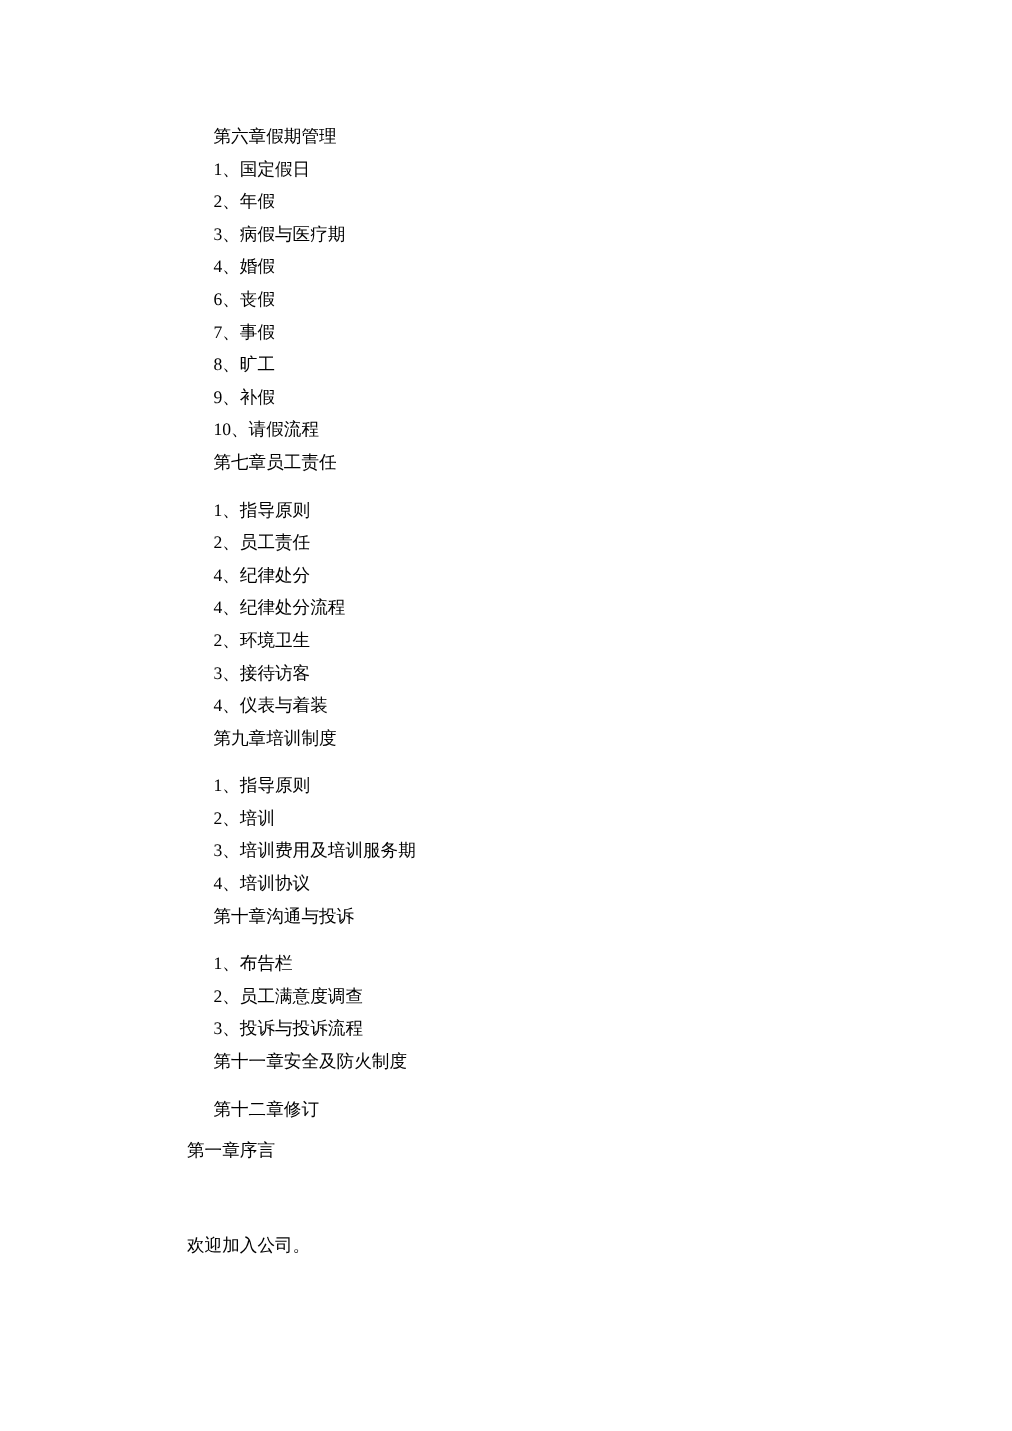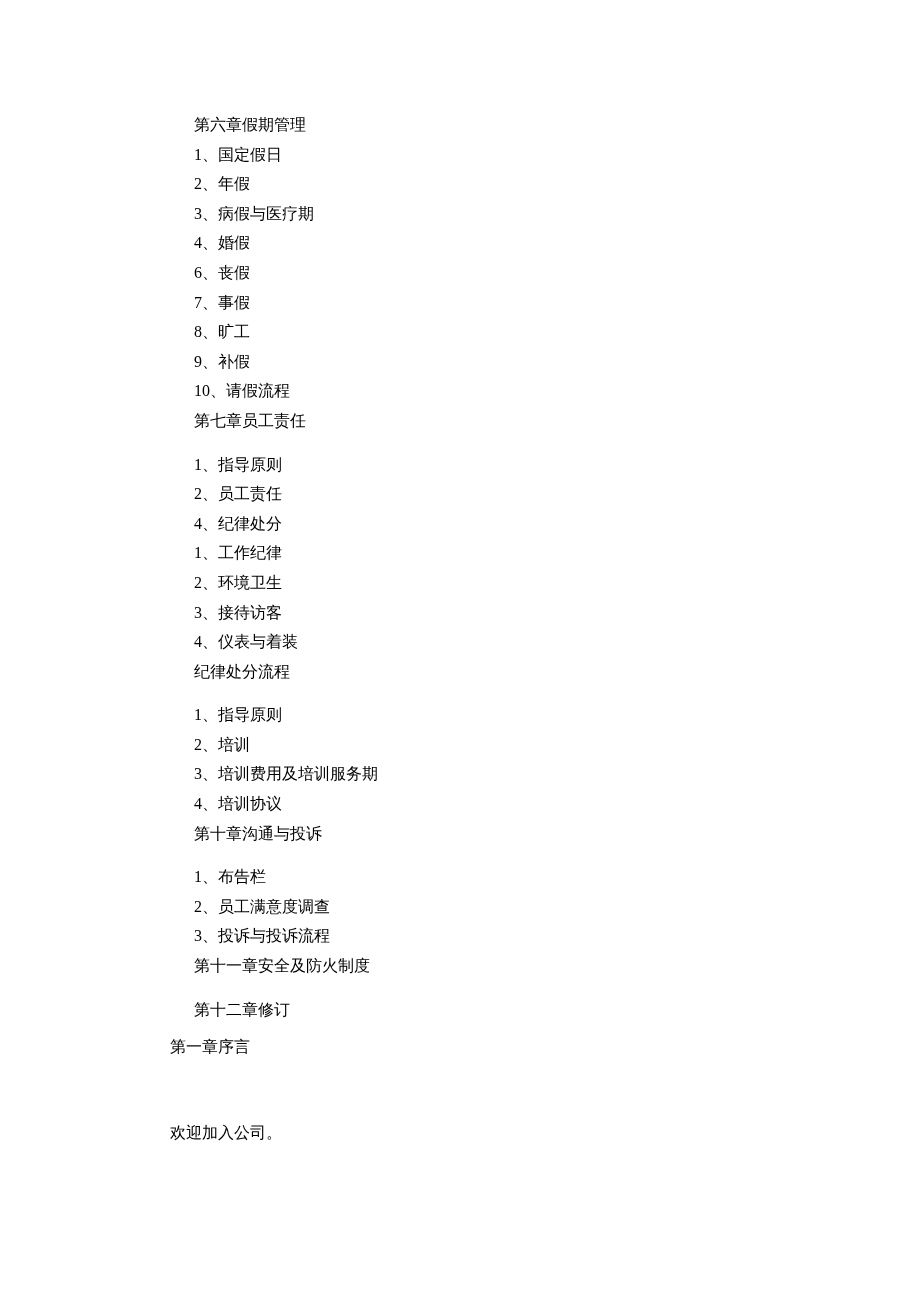--- a/index.html
+++ b/index.html
@@ -47,25 +47,25 @@
   <span class="doc-line">8、旷工</span>
   <span class="doc-line">9、补假</span>
   <span class="doc-line">10、请假流程</span>
   <span class="doc-line">第七章员工责任</span>
 
   <div class="spacer"></div>
 
   <span class="doc-line">1、指导原则</span>
   <span class="doc-line">2、员工责任</span>
   <span class="doc-line">4、纪律处分</span>
-  <span class="doc-line">1、工作纪律</span>
+  <span class="doc-line">4、纪律处分流程</span>
   <span class="doc-line">2、环境卫生</span>
   <span class="doc-line">3、接待访客</span>
   <span class="doc-line">4、仪表与着装</span>
-  <span class="doc-line">纪律处分流程</span>
+  <span class="doc-line">第九章培训制度</span>
 
   <div class="spacer"></div>
 
   <span class="doc-line">1、指导原则</span>
   <span class="doc-line">2、培训</span>
   <span class="doc-line">3、培训费用及培训服务期</span>
   <span class="doc-line">4、培训协议</span>
   <span class="doc-line">第十章沟通与投诉</span>
 
   <div class="spacer"></div>

